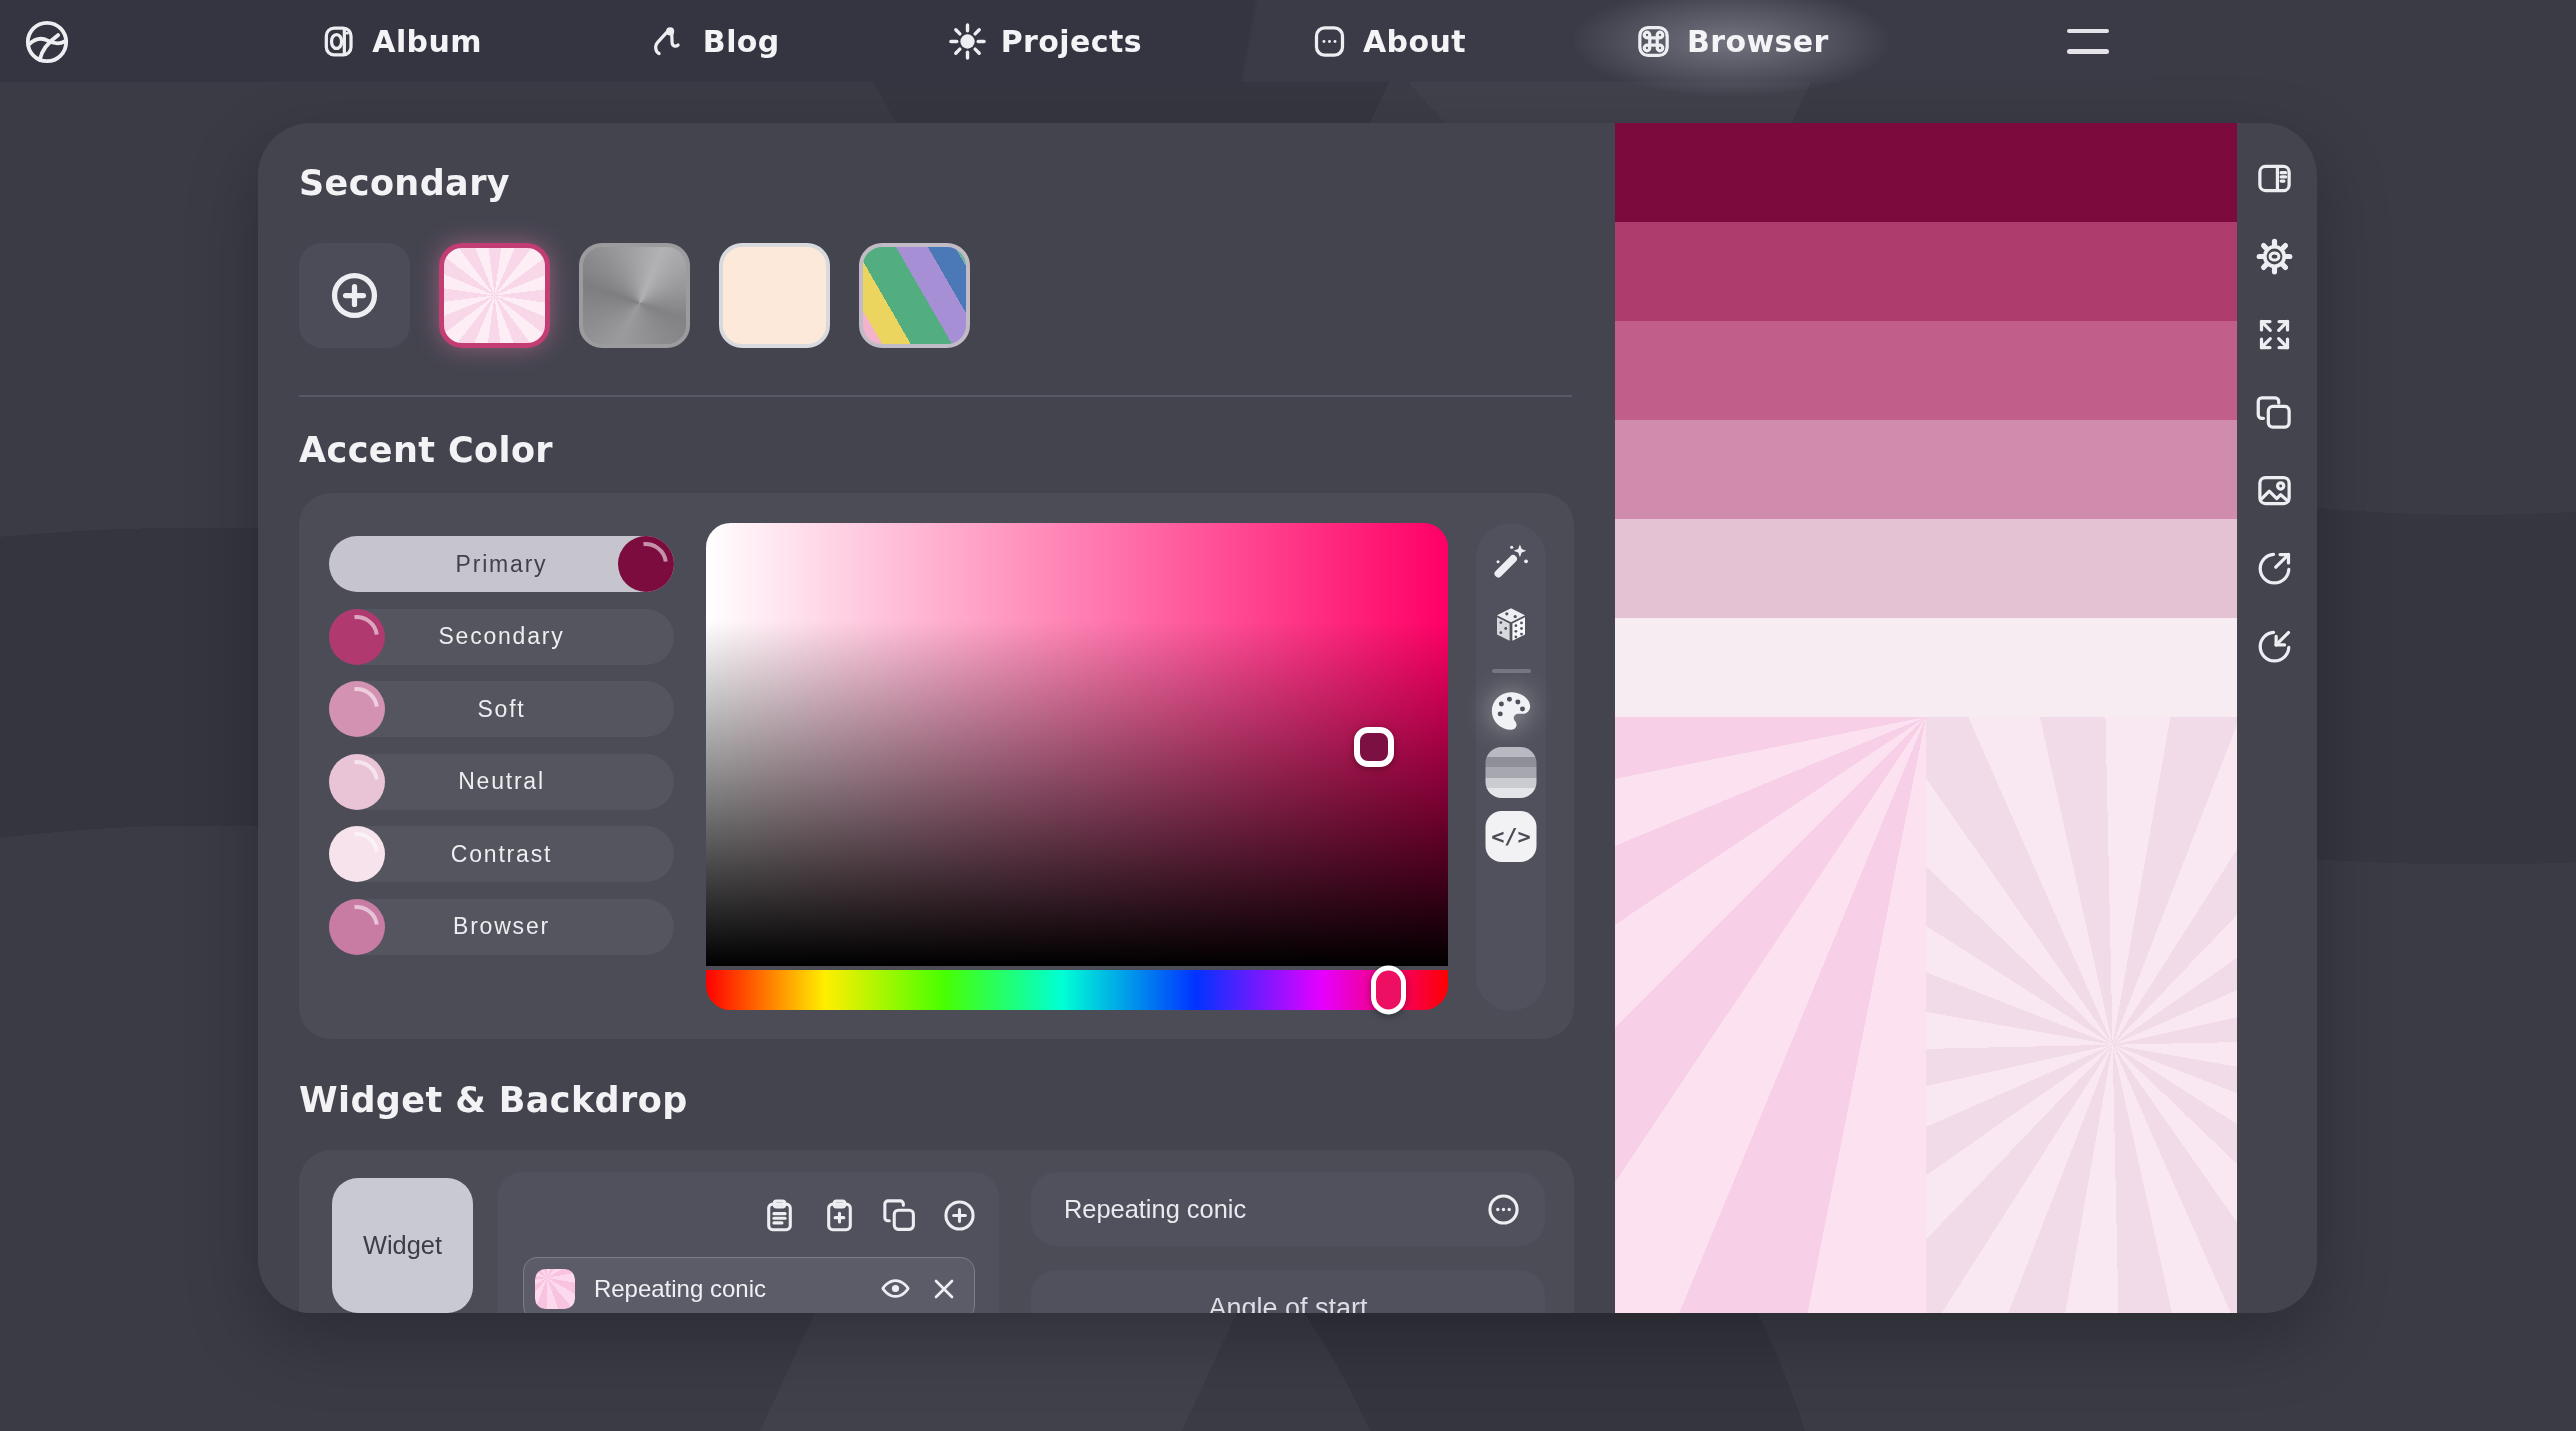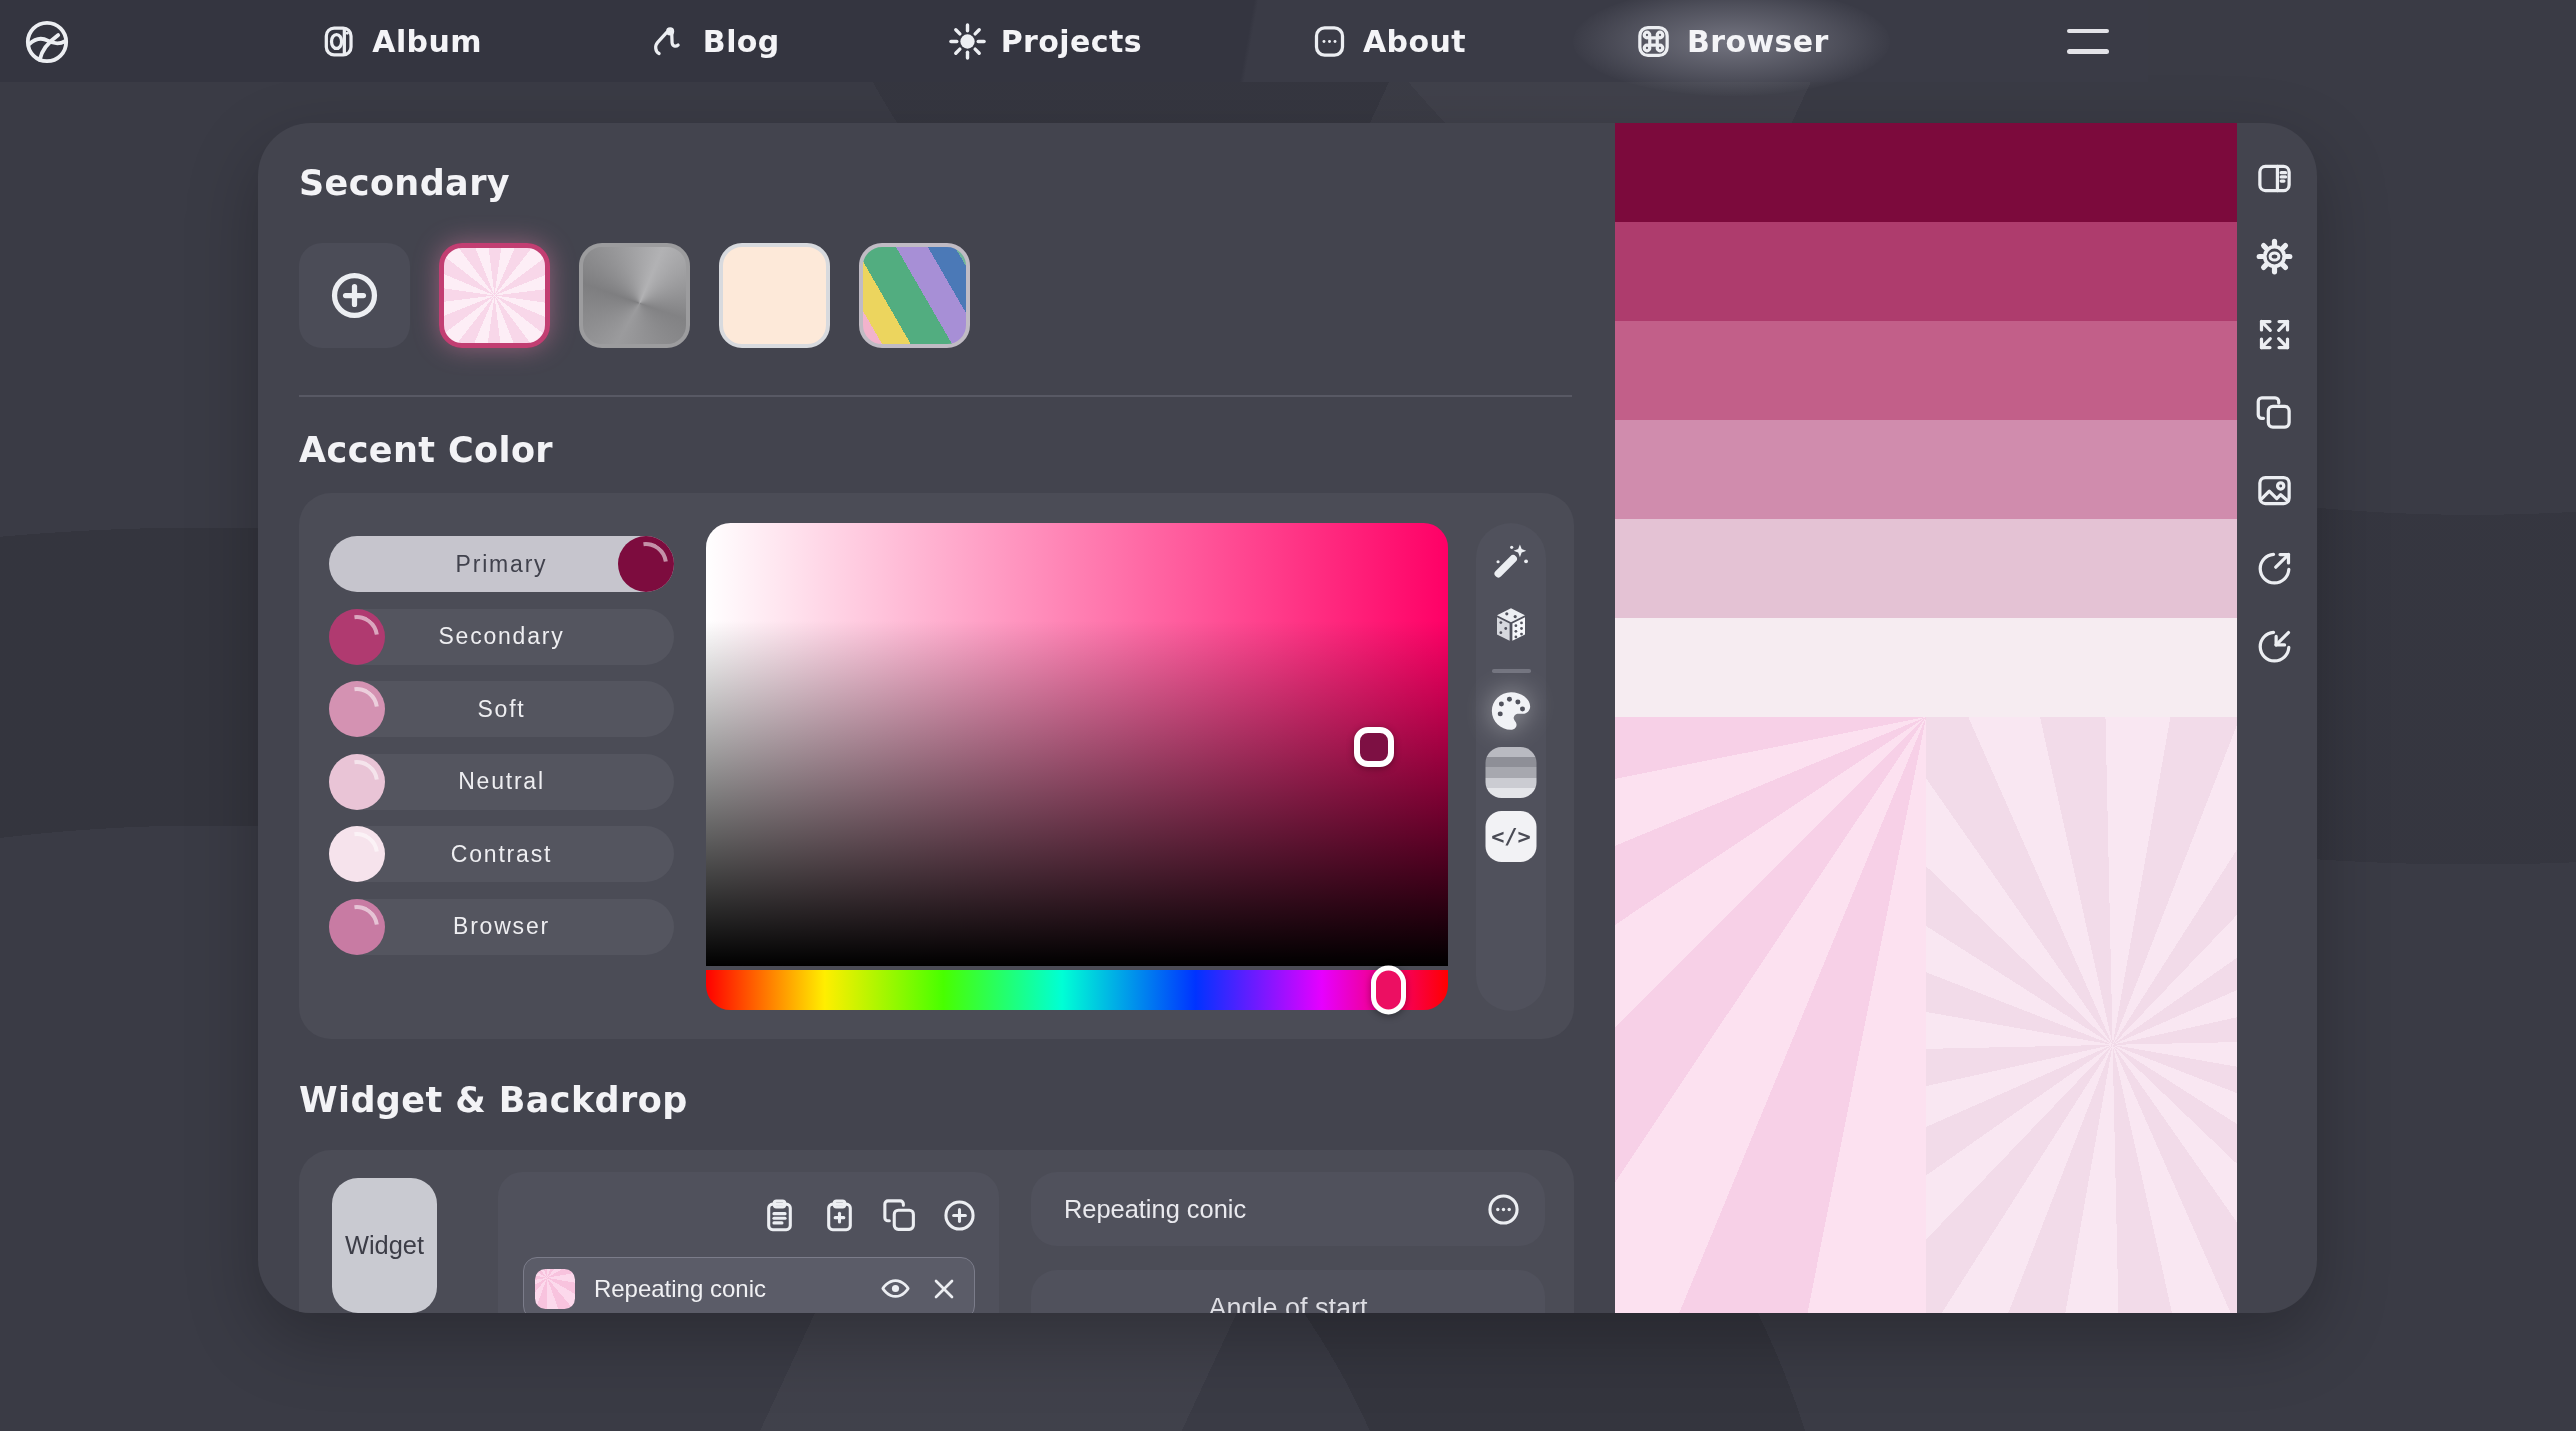--- a/index.html
+++ b/index.html
@@ -100,21 +100,21 @@
   .tool-glow { filter:drop-shadow(0 0 14px rgba(255,255,255,.45)); }
   .swatch-btn { width:51px; height:51px; border-radius:16px;
     background:linear-gradient(#b9bac1 0 20%, #8e8f97 20% 40%, #a7a8af 40% 60%, #cbccd2 60% 80%, #e4e5e9 80% 100%); }
   .code-btn { width:51px; height:51px; border-radius:16px; background:#f2f2f5;
     display:flex; align-items:center; justify-content:center;
     font-family:"DejaVu Sans Mono", monospace; font-weight:bold; font-size:22px; color:#4a4b55; }
 
   
   .widget-panel { position:absolute; left:41px; top:1027px; width:1275px; height:289px;
     background:#4b4c56; border-radius:32px; }
-  .widget-card { position:absolute; left:33px; top:28px; width:105px; height:135px;
+  .widget-card { position:absolute; left:33px; top:28px; width:141px; height:135px;
     background:#c9cad1; border-radius:26px; display:flex; align-items:center; justify-content:center; }
   .widget-card span { font-size:25.4px; color:#3c3d47; }
   .layers-panel { position:absolute; left:199px; top:22px; width:501px; height:350px;
     background:#50515c; border-radius:24.5px; }
   .layers-toolbar { position:absolute; right:21px; top:24.5px; display:flex; gap:23px; align-items:center; }
   .layers-toolbar .tbtn { cursor:pointer; display:flex; }
   .layer-row { position:absolute; left:24.5px; top:85px; width:452px; height:63px;
     background:#5b5c68; border:1.8px solid #7b7c8a; border-radius:14px;
     display:flex; align-items:center; cursor:pointer; }
   .layer-swatch { width:40px; height:40px; margin-left:11.4px; border-radius:10.5px;

